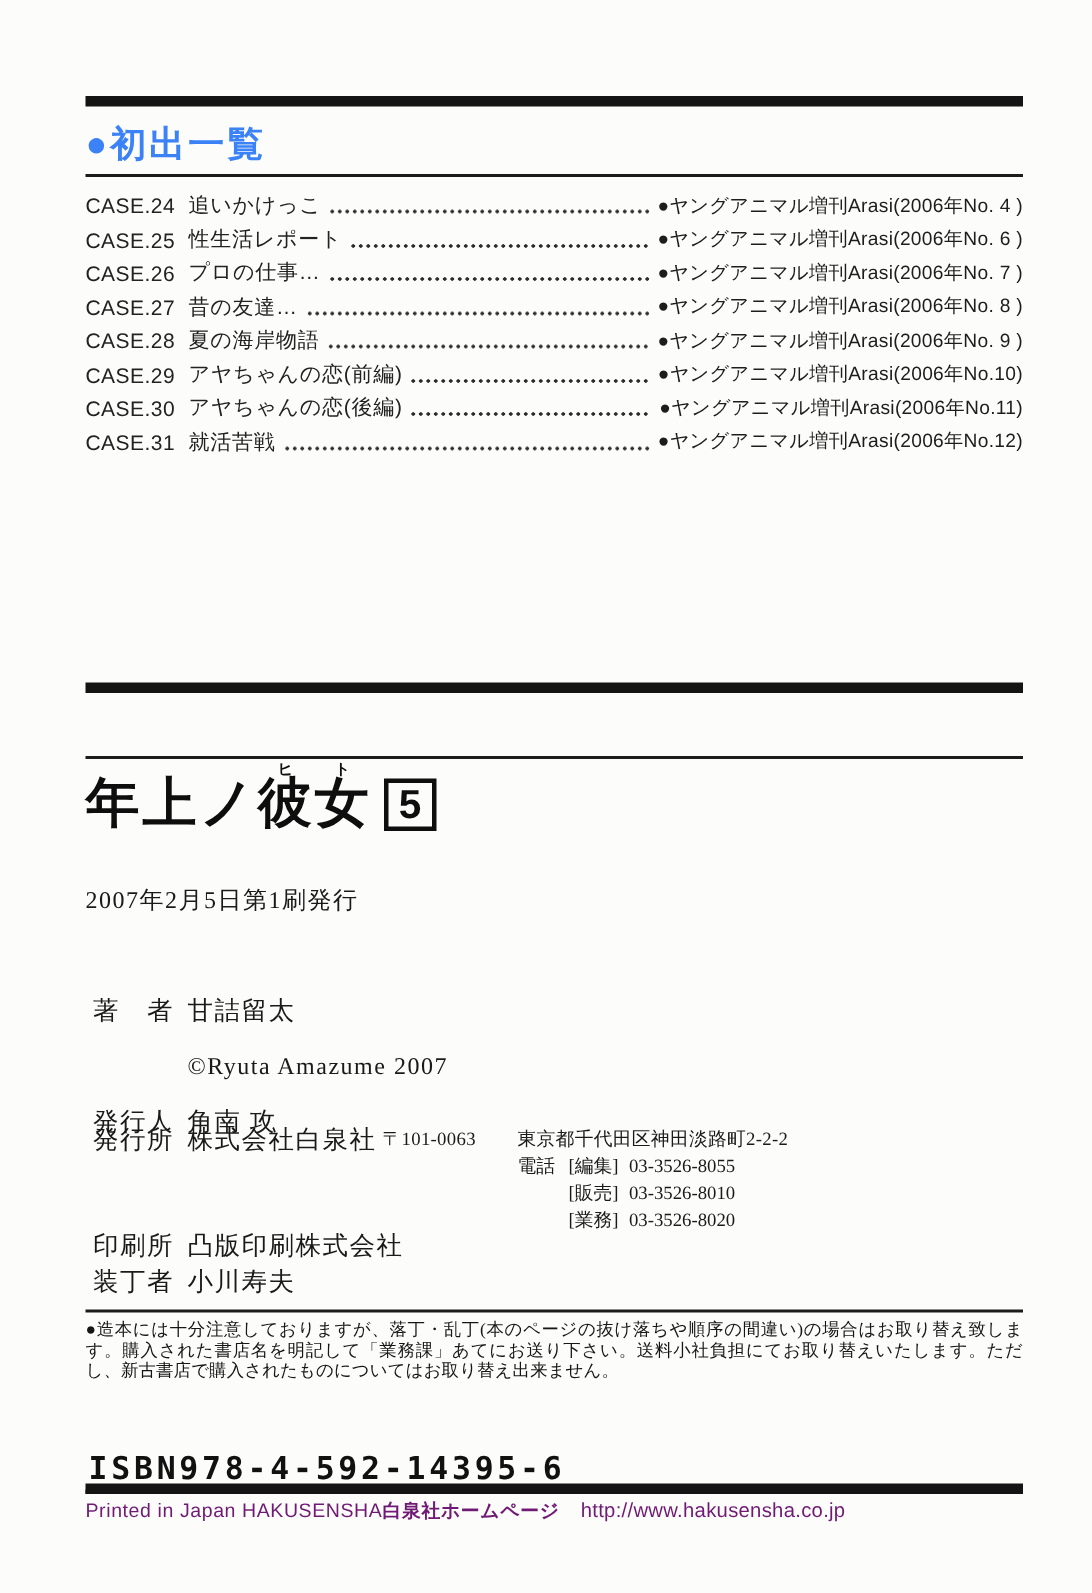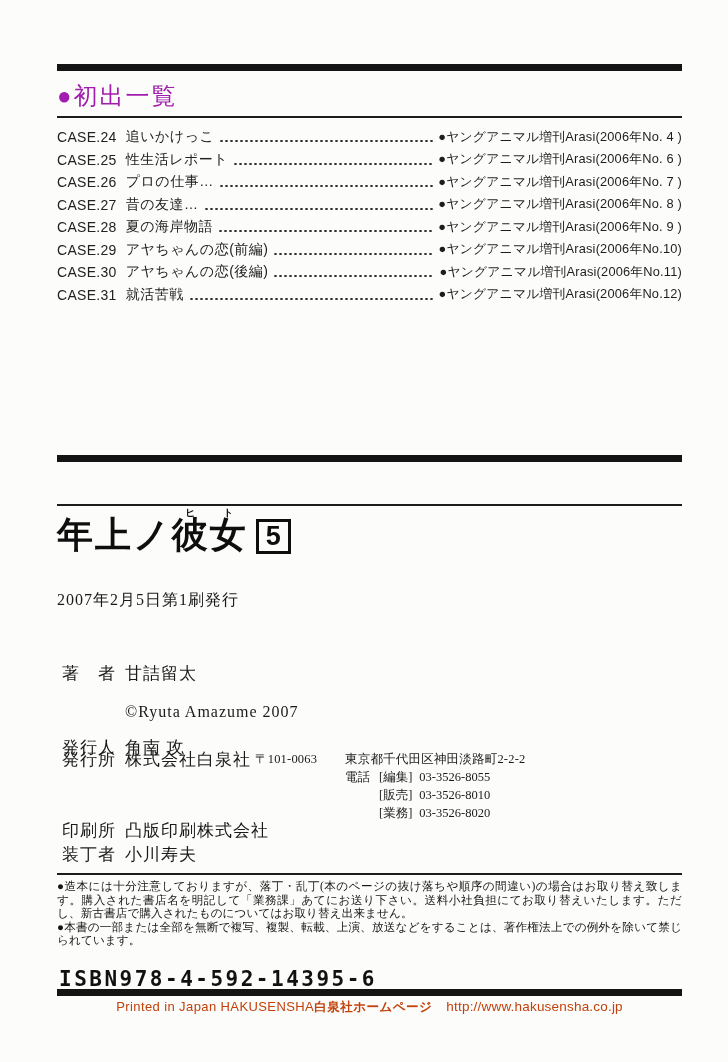--- a/index.html
+++ b/index.html
@@ -10,21 +10,21 @@
     font-family:"Liberation Sans", sans-serif;
   }
   .abs { position:absolute; }
   .content-x { left:57px; width:625px; }
 
   
   .bar  { background:#141414; height:7px; }
   .rule { background:#1c1c1c; height:2px; }
 
   
-  .fa-heading { top:80px; font-size:24px; font-weight:normal; letter-spacing:2px; color:#a21caf; }
+  .fa-heading { top:80px; font-size:24px; font-weight:bold; letter-spacing:2px; color:#3b82f6; }
   .fa-list { top:126px; }
   .fa-row { display:flex; align-items:center; height:22.5px; white-space:nowrap; }
   .fa-case { font-size:14px; color:#222; letter-spacing:0.3px; }
   .fa-title { font-size:14px; color:#222; margin-left:9px; letter-spacing:0.5px; }
   .fa-leader {
     flex:1; height:4px; margin:0 5px; position:relative; top:4px;
     background-image:radial-gradient(circle, #2d2d2d 1px, transparent 1.35px);
     background-size:5px 4px; background-repeat:repeat-x; background-position:left center;
   }
   .fa-source { font-size:12.8px; color:#1d1d1d; letter-spacing:0.2px; }
@@ -51,21 +51,21 @@
   .phones { top:768px; left:345px; font-family:"Liberation Serif", serif; font-size:12.5px; color:#1a1a1a; }
   .phone-line { display:flex; height:18px; align-items:center; }
   .phone-prefix { width:34px; }
   .phone-dept { margin-right:7px; }
 
   
   .notice { top:880px; font-family:"Liberation Serif", serif; font-size:11.6px; line-height:13.6px; color:#161616; letter-spacing:0.1px; text-align:justify; }
 
   
   .isbn { top:957px; font-family:"DejaVu Sans Mono", monospace; font-weight:bold; font-size:21px; letter-spacing:2.5px; color:#111; border-bottom:3px solid #141414; display:inline-block; padding:0 26px 2px 2px; }
-  .footer { top:999px; display:flex; justify-content:center; align-items:baseline; font-size:13px; color:#c2410c; }
+  .footer { top:999px; display:flex; justify-content:flex-start; align-items:baseline; font-size:13px; color:#701a75; }
   .footer-left { letter-spacing:0.4px; font-weight:500; }
   .footer-right { display:flex; gap:14px; align-items:baseline; }
   .site-label { font-weight:bold; font-size:12.5px; letter-spacing:0.5px; }
   .site-url { font-size:13.5px; letter-spacing:0.2px; font-weight:500; }
 </style>
 </head>
 <body>
 
 <div class="page">
 
@@ -188,21 +188,20 @@
   </div>
   <div class="abs content-x colo-row" style="top:843px;">
     <span class="colo-label">装丁者</span>
     <span class="colo-value">小川寿夫</span>
   </div>
 
   <div class="abs content-x rule" style="top:873px;"></div>
 
   <div class="abs content-x notice">
     <p>●造本には十分注意しておりますが、落丁・乱丁(本のページの抜け落ちや順序の間違い)の場合はお取り替え致します。購入された書店名を明記して「業務課」あてにお送り下さい。送料小社負担にてお取り替えいたします。ただし、新古書店で購入されたものについてはお取り替え出来ません。</p>
-    <p>●本書の一部または全部を無断で複写、複製、転載、上演、放送などをすることは、著作権法上での例外を除いて禁じられています。</p>
   </div>
 
   <div class="abs" style="top:957px; left:57px;margin-top:10px;">
     <span class="isbn">ISBN978-4-592-14395-6</span>
   </div>
 
   <div class="abs content-x bar" style="top:989px;"></div>
   <div class="abs content-x footer">
     <span class="footer-left">Printed in Japan HAKUSENSHA</span>
     <span class="footer-right">

